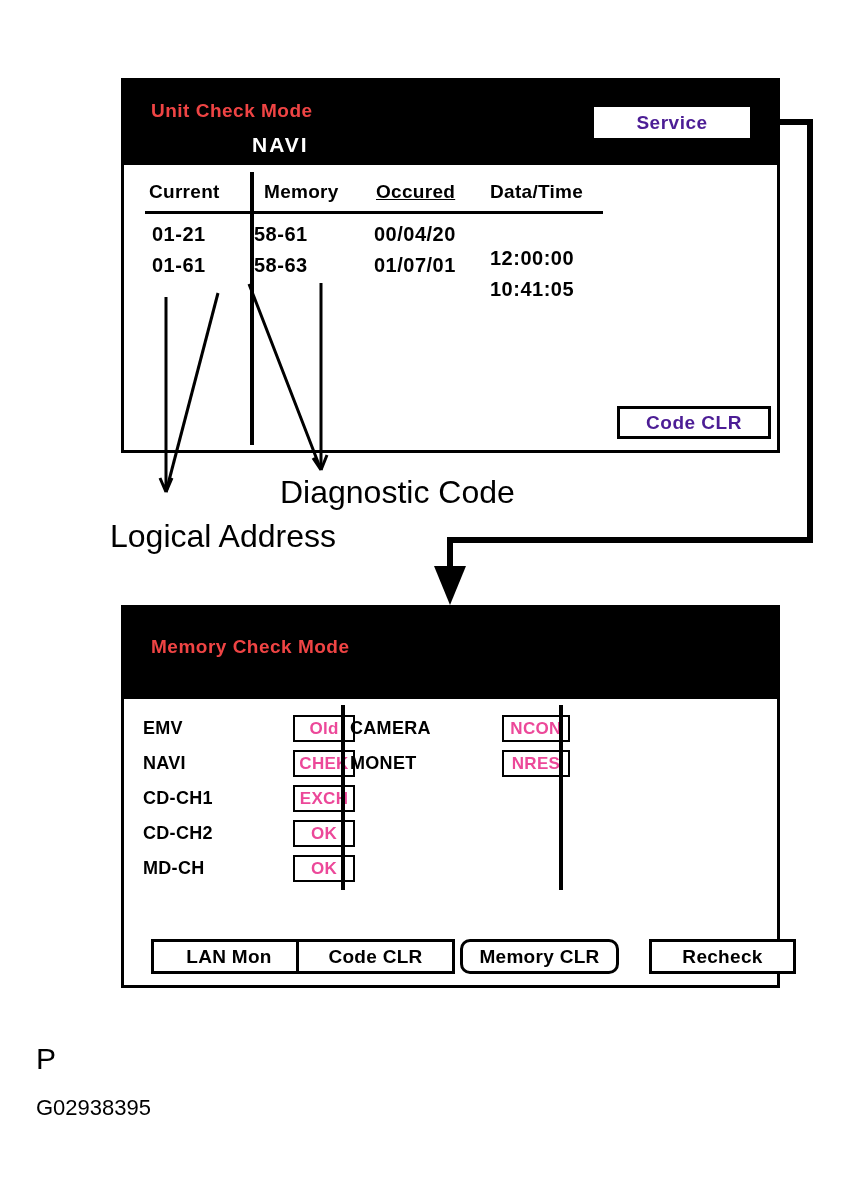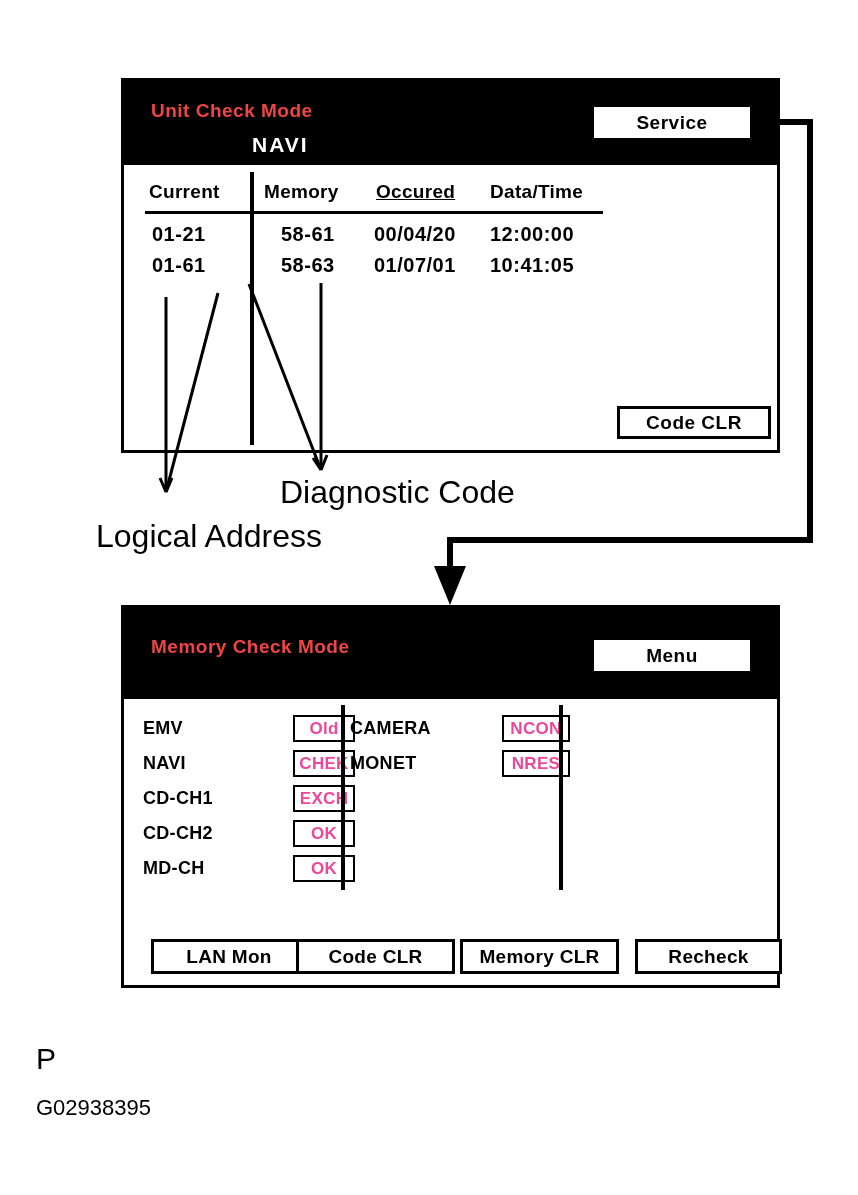--- a/index.html
+++ b/index.html
@@ -40,21 +40,21 @@
   .panel-subtitle {
     position: absolute;
     font-weight: bold;
     color: #ffffff;
     letter-spacing: 2px;
     white-space: nowrap;
   }
   .hdr-button {
     position: absolute;
     background: #ffffff;
-    color: #000000;
+    color: #4c1d95;
     font-weight: bold;
     text-align: center;
     box-sizing: border-box;
     border: 1px solid #000000;
     white-space: nowrap;
     display: flex;
     align-items: center;
     justify-content: center;
     letter-spacing: 0.5px;
   }
@@ -126,23 +126,23 @@
     letter-spacing: 0.5px;
     white-space: nowrap;
     top: 0;
   }
   .col-current { left: 4px; }
   .col-memory  { left: 119px; }
   .col-occured { left: 231px; text-decoration: underline; }
   .col-time    { left: 345px; }
 
   .col-current-v { left: 7px; }
-  .col-memory-v  { left: 136px; }
+  .col-memory-v  { left: 109px; }
   .col-occured-v { left: 229px; }
-  .col-time-v    { left: 345px; }
+  .col-time-v    { left: 345px; margin-top: 24px; }
 
   
   #dtc-col-divider {
     position: absolute;
     left: 250px;
     top: 172px;
     width: 4px;
     height: 273px;
     background: #000;
   }
@@ -252,21 +252,21 @@
   
   .annot {
     position: absolute;
     font-size: 32px;
     color: #000;
     font-weight: normal;
     white-space: nowrap;
     letter-spacing: 0px;
   }
   #label-diagnostic-code { left: 280px; top: 474px; }
-  #label-logical-address { left: 96px; top: 518px; }
+  #label-logical-address { left: 110px; top: 518px; }
 
   #caption-p {
     position: absolute;
     left: 36px;
     top: 1042px;
     font-size: 30px;
     color: #000;
     white-space: nowrap;
   }
   #caption-code {
@@ -338,21 +338,20 @@
 <div class="annot" id="label-diagnostic-code">Diagnostic Code</div>
 
 <div class="annot" id="label-logical-address">Logical Address</div>
 
 <div class="panel" id="panel-system-check">
 
   <div class="panel-header"></div>
 
   <div class="panel-title">Memory Check Mode</div>
 
-  <div class="hdr-button" id="btn-menu">Menu</div>
 
   <div class="sys-col" id="sys-col-left">
     <div class="sys-row">
       <div class="sys-label">EMV</div>
       <div class="sys-status">Old</div>
     </div>
     <div class="sys-row">
       <div class="sys-label">NAVI</div>
       <div class="sys-status">CHEK</div>
     </div>
@@ -377,22 +376,22 @@
     </div>
     <div class="sys-row">
       <div class="sys-label">MONET</div>
       <div class="sys-status">NRES</div>
     </div>
   </div>
 
   <div class="sys-footer">
     <div class="foot-button" style="left:16px;   width:156px;">LAN Mon</div>
     <div class="foot-button" style="left:161px; width:159px;">Code CLR</div>
-    <div class="foot-button" style="left:325px; width:159px;">Memory CLR</div>
-    <div class="foot-button" style="left:500px; width:147px;">Recheck</div>
+    <div class="foot-button" style="left:325px; width:159px;border-radius:10px;">Memory CLR</div>
+    <div class="foot-button" style="left:514px; width:147px;">Recheck</div>
   </div>
 
 </div>
 
 <div class="sys-divider" id="sys-divider-1"></div>
 <div class="sys-divider" id="sys-divider-2"></div>
 
 <svg id="overlay-lines" viewBox="0 0 858 1195">
 
   <path d="M 166 297 L 166 492 L 160 478 M 166 492 L 172 478" stroke="#000" stroke-width="3" fill="none"></path>

